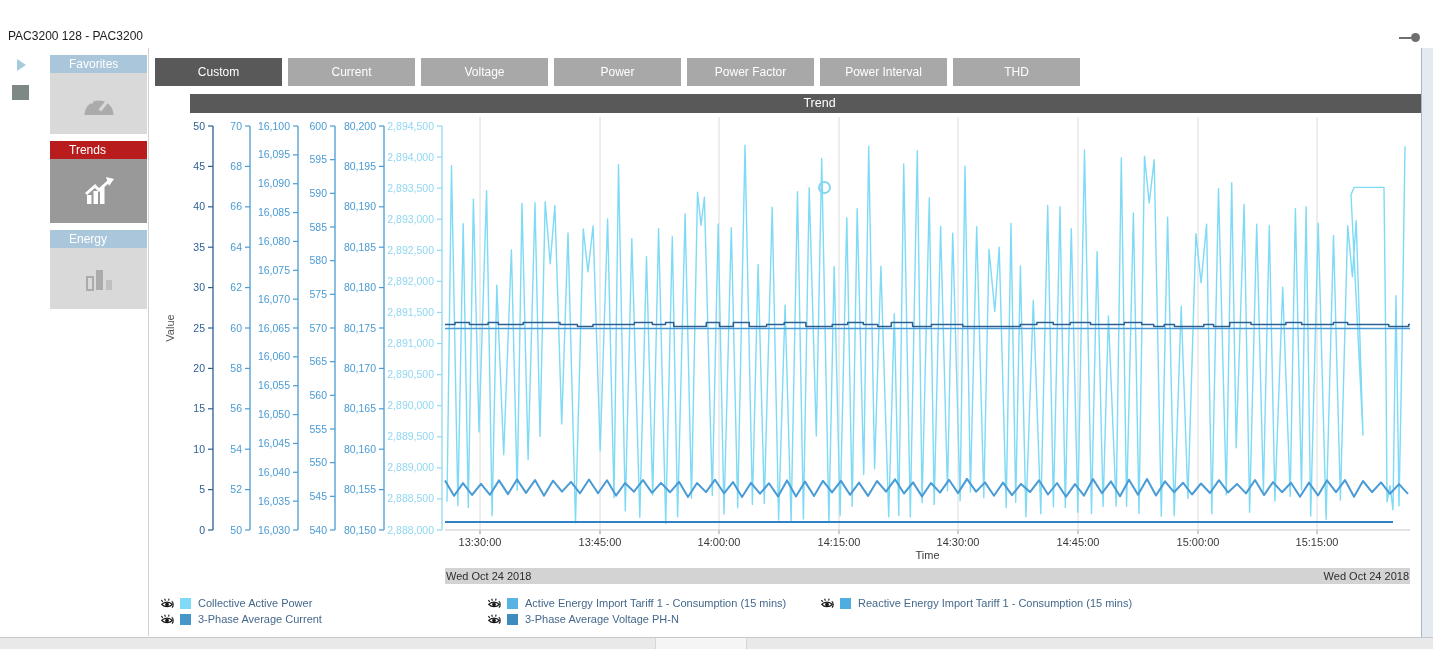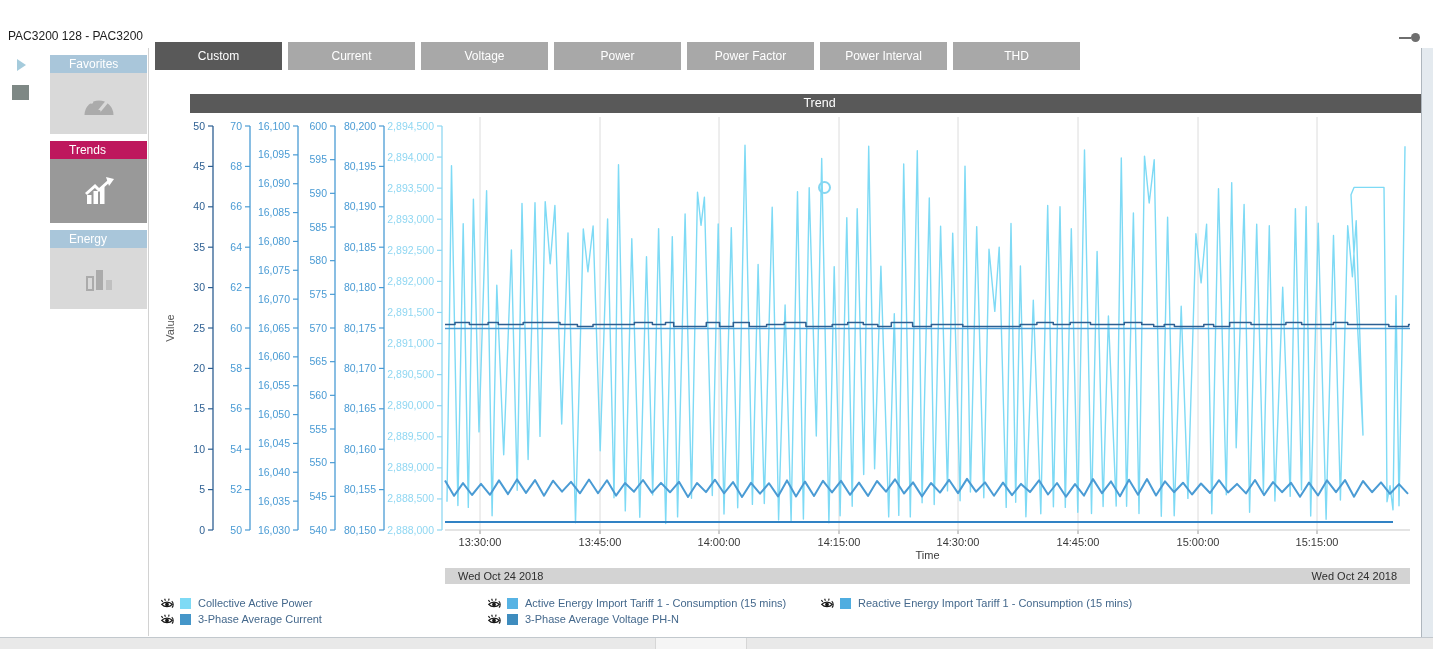--- a/index.html
+++ b/index.html
@@ -24,42 +24,42 @@
   #pin .stick{position:absolute;left:0;top:3.5px;width:12px;height:2px;background:#6e6e6e;}
   #pin .ball{position:absolute;right:0;top:0;width:9px;height:9px;border-radius:50%;background:#6e6e6e;}
 
   
   #rail-tri{position:absolute;left:17px;top:59px;width:0;height:0;
             border-left:9px solid #a5cbdc;border-top:6px solid transparent;border-bottom:6px solid transparent;}
   #rail-sq{position:absolute;left:12px;top:85px;width:17px;height:15px;background:#7e8885;}
   #sidebar{position:absolute;left:50px;top:55px;width:97px;}
   .side-group{margin-bottom:7px;}
   .side-head{height:18px;line-height:18px;color:#fff;font-size:12px;padding-left:19px;background:#a9c6da;}
-  .side-group.active .side-head{background:#be185d;}
+  .side-group.active .side-head{background:#b91c1c;}
   .side-icon{height:61px;background:#d9d9d9;display:flex;align-items:center;justify-content:center;color:#ababab;}
   .side-group.active .side-icon{background:#999;color:#fff;height:64px;}
   #sidebar-divider{position:absolute;left:148px;top:48px;height:588px;width:1px;background:#d2d2d2;}
 
   
-  #view-tabs{position:absolute;left:155px;top:42px;display:flex;gap:6px;}
+  #view-tabs{position:absolute;left:155px;top:58px;display:flex;gap:6px;}
   .view-tab{width:127px;height:28px;background:#a8a8a8;color:#fff;font-size:12px;
             text-align:center;line-height:28px;cursor:default;}
   .view-tab.active{background:#595959;}
 
   
   #trend-title{position:absolute;left:160px;top:94px;width:1259px;height:19px;background:#595959;
                color:#fff;font-size:12.5px;text-align:center;line-height:19px;margin-left:30px;}
   #chart-svg{position:absolute;left:0;top:0;}
   #marker{position:absolute;left:818px;top:181px;width:13px;height:13px;border:2px solid #85d6f1;
           border-radius:50%;box-sizing:border-box;background:transparent;}
   #tooltip{position:absolute;left:836px;top:191px;background:#fff;border:1px solid #a6a6a6;
            border-radius:3px;box-shadow:1px 1px 3px rgba(0,0,0,.18);padding:5px 9px;
            font-size:11.5px;line-height:14.5px;color:#4c4c4c;white-space:nowrap;z-index:5;}
   #date-bar{position:absolute;left:445px;top:568px;width:965px;height:16px;background:#d3d3d3;
-            display:flex;justify-content:space-between;align-items:center;padding:0 13px;
+            display:flex;justify-content:space-between;align-items:center;padding:0 1px;
             box-sizing:border-box;font-size:11px;color:#2e2e2e;}
 
   
   #legend{position:absolute;left:160px;top:595px;display:grid;
           grid-template-columns:327px 333px 560px;grid-auto-rows:16px;}
   .legend-item{display:flex;align-items:center;font-size:11px;color:#44688c;}
   .legend-item .swatch{width:11px;height:11px;margin:0 7px 0 6px;flex:none;}
   .legend-item svg{flex:none;}
 
   

